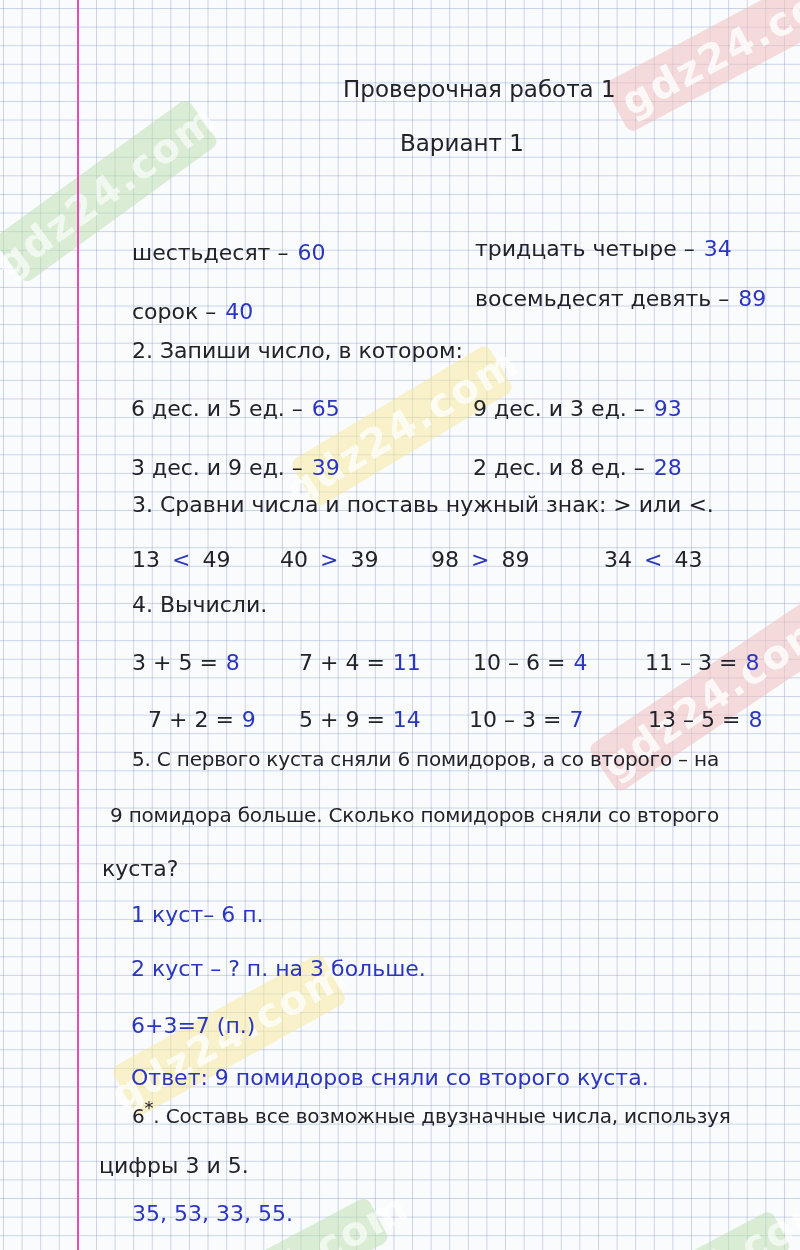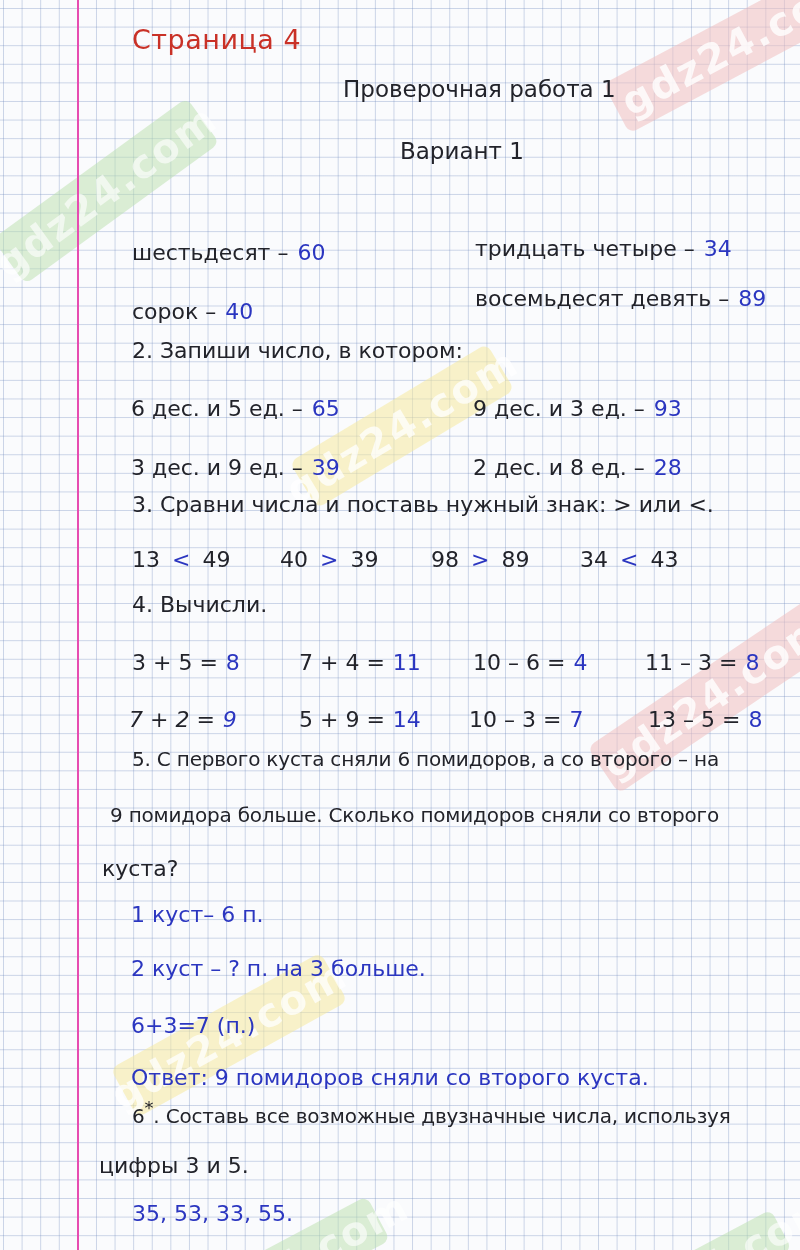--- a/index.html
+++ b/index.html
@@ -56,23 +56,22 @@
   </div>
   <div class="wm wm-green" style="left:190px;top:1240px;width:200px;height:50px;transform:rotate(-28deg);">
     <span>gdz24.com</span>
   </div>
   <div class="wm wm-green" style="left:640px;top:1242px;width:150px;height:45px;transform:rotate(-28deg);">
     <span>gdz24.com</span>
   </div>
 
   <div class="margin-line"></div>
 
-  <div class="line red pagelab" style="left:132px;top:24px;">Страница 4</div>
   <div class="line title" style="left:343px;top:73px;">Проверочная работа 1</div>
-  <div class="line title" style="left:400px;top:127px;margin-top:8px;">Вариант 1</div>
+  <div class="line title" style="left:400px;top:127px;">Вариант 1</div>
 
   <div class="line" style="left:132px;top:237px;">
     <span>шестьдесят –</span><span class="ans">60</span>
   </div>
   <div class="line" style="left:475px;top:233px;">
     <span>тридцать четыре –</span><span class="ans">34</span>
   </div>
   <div class="line" style="left:132px;top:296px;">
     <span>сорок –</span><span class="ans">40</span>
   </div>
@@ -97,38 +96,38 @@
   <div class="line" style="left:132px;top:489px;">3. Сравни числа и поставь нужный знак: &gt; или &lt;.</div>
   <div class="line" style="left:132px;top:544px;">
     <span>13</span><span class="sign">&lt;</span><span>49</span>
   </div>
   <div class="line" style="left:280px;top:544px;">
     <span>40</span><span class="sign">&gt;</span><span>39</span>
   </div>
   <div class="line" style="left:431px;top:544px;">
     <span>98</span><span class="sign">&gt;</span><span>89</span>
   </div>
-  <div class="line" style="left:580px;top:544px;">
+  <div class="line" style="left:580px;top:544px;padding-left:24px;">
     <span>34</span><span class="sign">&lt;</span><span>43</span>
   </div>
 
   <div class="line" style="left:132px;top:589px;">4. Вычисли.</div>
   <div class="line" style="left:132px;top:647px;">
     <span>3 + 5 =</span><span class="expr-ans">8</span>
   </div>
   <div class="line" style="left:299px;top:647px;">
     <span>7 + 4 =</span><span class="expr-ans">11</span>
   </div>
   <div class="line" style="left:473px;top:647px;">
     <span>10 – 6 =</span><span class="expr-ans">4</span>
   </div>
   <div class="line" style="left:645px;top:647px;">
     <span>11 – 3 =</span><span class="expr-ans">8</span>
   </div>
-  <div class="line" style="left:129px;top:704px;font-style:italic;">
+  <div class="line" style="left:148px;top:704px;">
     <span>7 + 2 =</span><span class="expr-ans">9</span>
   </div>
   <div class="line" style="left:299px;top:704px;">
     <span>5 + 9 =</span><span class="expr-ans">14</span>
   </div>
   <div class="line" style="left:469px;top:704px;">
     <span>10 – 3 =</span><span class="expr-ans">7</span>
   </div>
   <div class="line" style="left:648px;top:704px;">
     <span>13 – 5 =</span><span class="expr-ans">8</span>

